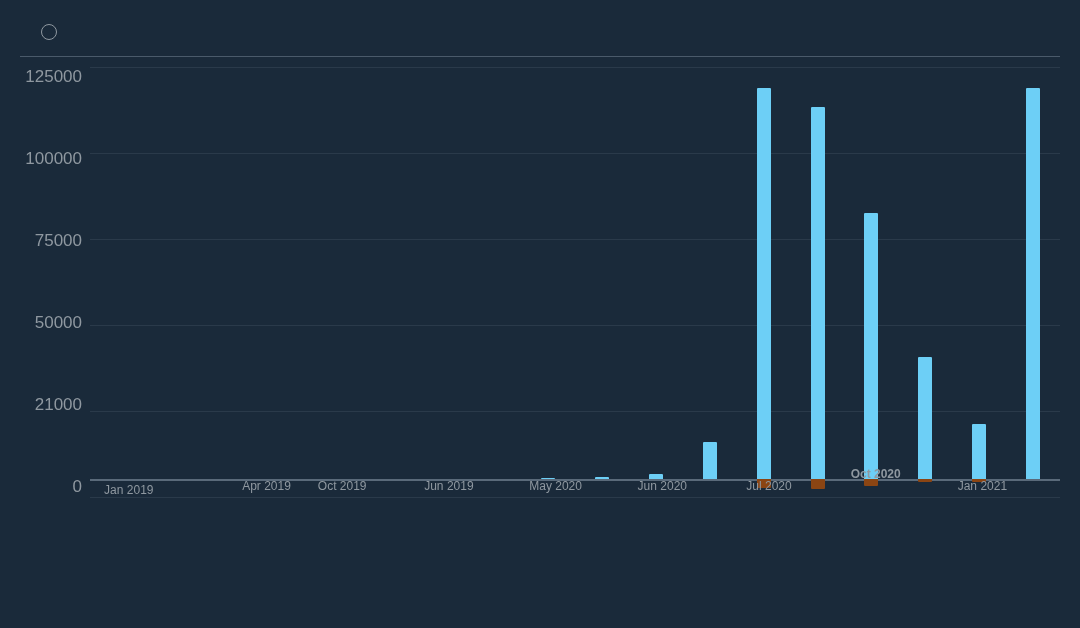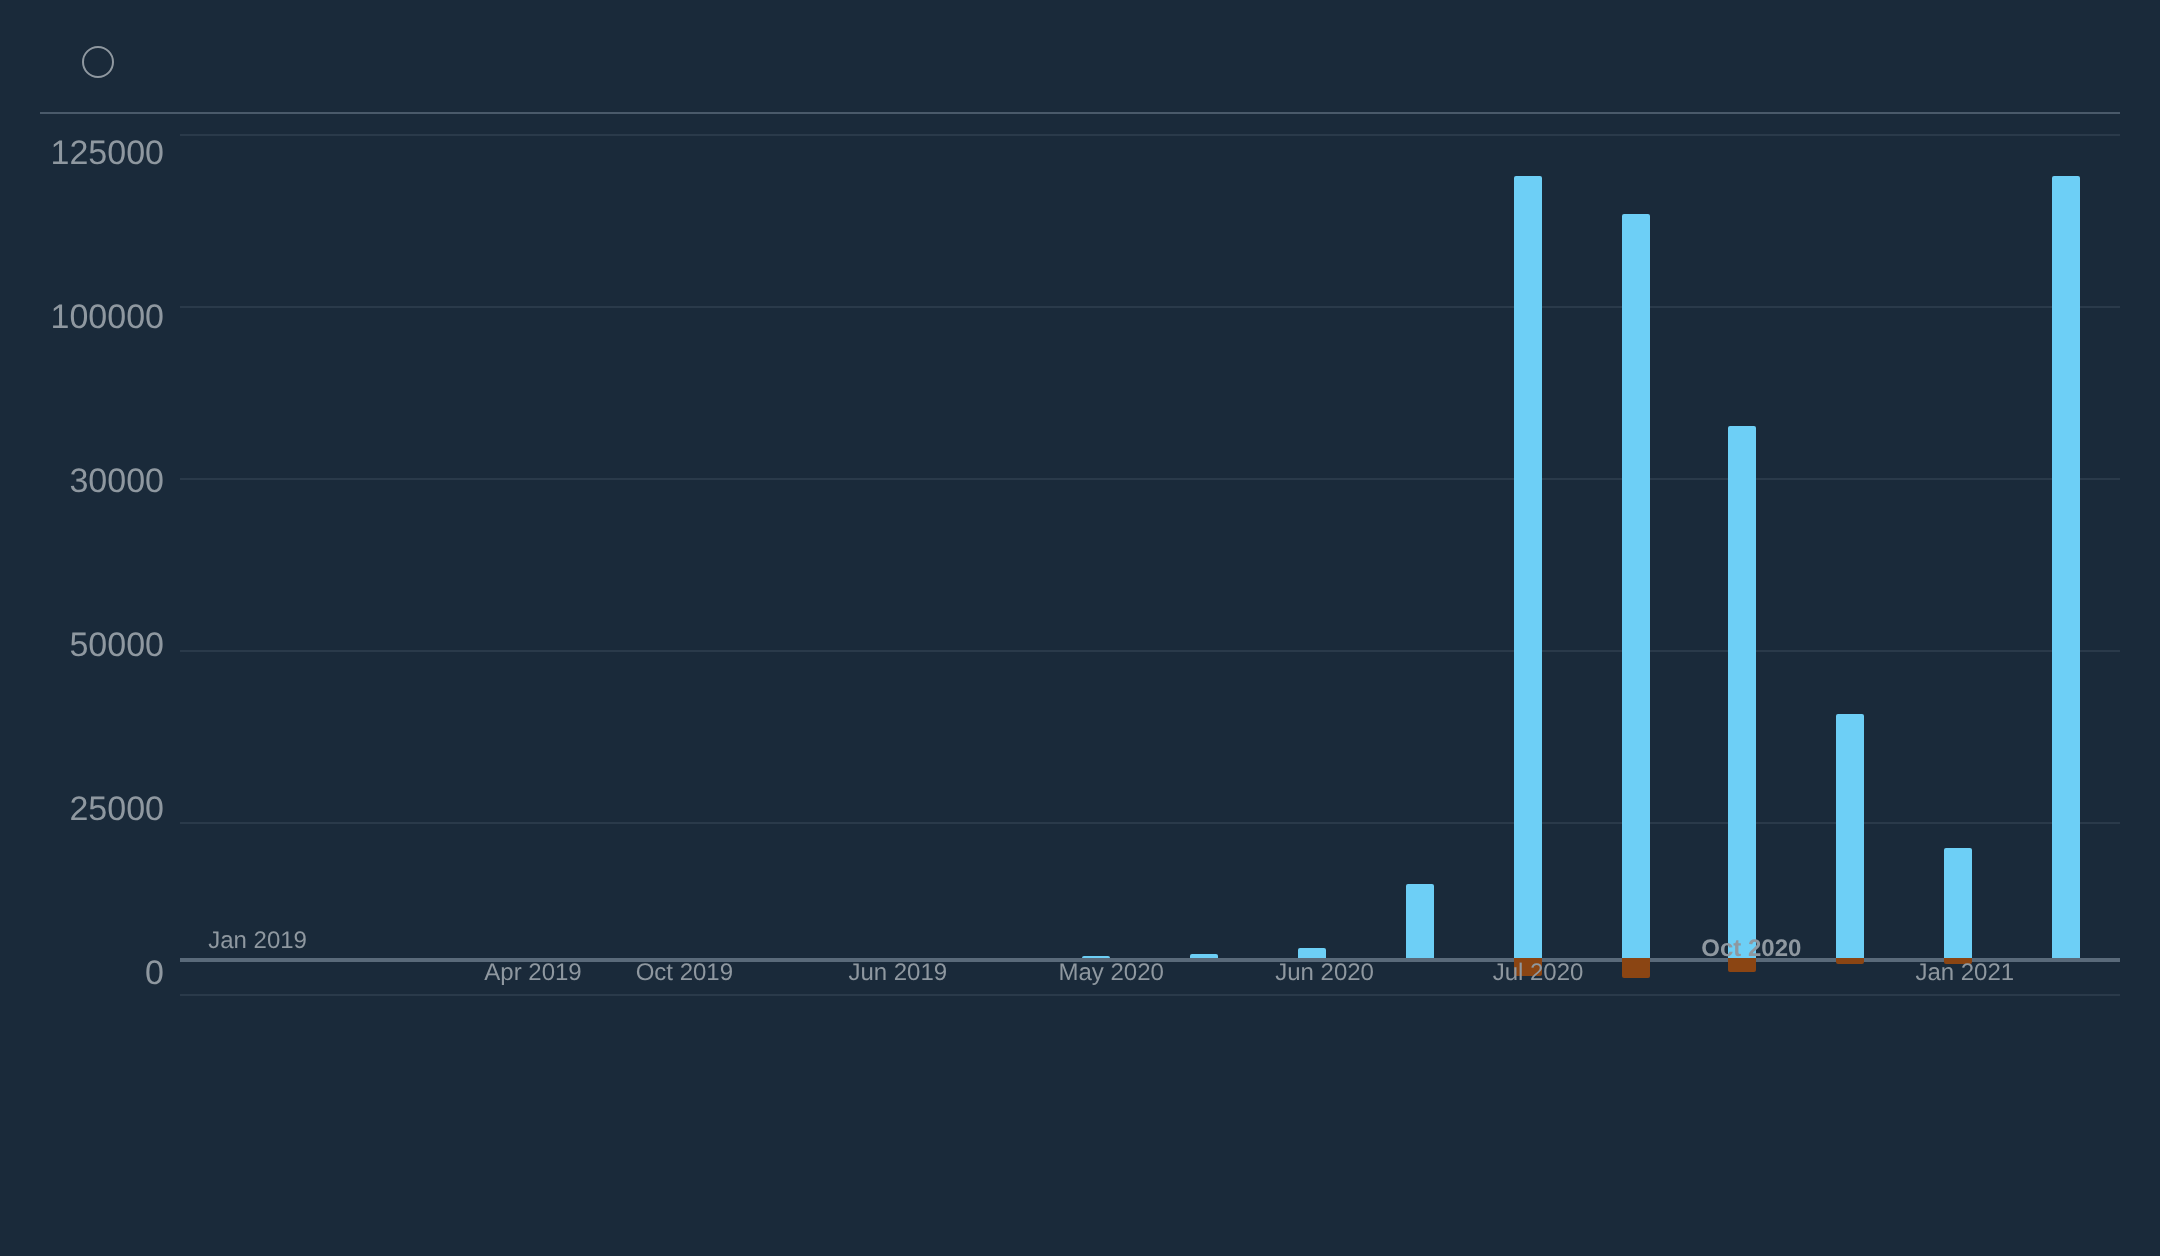--- a/index.html
+++ b/index.html
@@ -172,23 +172,23 @@
 </div>
 
 <hr class="divider">
 
 <div class="chart-area">
   <div class="chart-inner">
 
     <div class="y-axis">
       <span class="y-label">125000</span>
       <span class="y-label">100000</span>
-      <span class="y-label">30000</span>
+      <span class="y-label">75000</span>
       <span class="y-label">50000</span>
-      <span class="y-label">25000</span>
+      <span class="y-label">21000</span>
       <span class="y-label">0</span>
     </div>
 
     <div class="plot-area" id="plot-area">
 
       <div class="grid-lines" id="grid-lines">
           <div class="grid-line" style="top: 0%;"></div>
           <div class="grid-line" style="top: 20%;"></div>
           <div class="grid-line" style="top: 40%;"></div>
           <div class="grid-line" style="top: 60%;"></div>
@@ -238,21 +238,21 @@
           <div class="bar-group" style="position: relative; height: 100%; flex: 1 1 0%; display: flex; justify-content: center;">
             <div style="position: absolute; bottom: 4.25532%; height: 12.766%; width: 14px; background: rgb(109, 207, 246); border-radius: 1px 1px 0px 0px;"></div>
             <div style="position: absolute; bottom: 3.5461%; height: 0.70922%; width: 14px; background: rgb(139, 69, 19); border-radius: 0px 0px 1px 1px;"></div>
           </div>
           <div class="bar-group" style="position: relative; height: 100%; flex: 1 1 0%; display: flex; justify-content: center;">
             <div style="position: absolute; bottom: 4.25532%; height: 90.7801%; width: 14px; background: rgb(109, 207, 246); border-radius: 1px 1px 0px 0px;"></div>
           </div>
         </div>
 
       <div class="x-axis" id="x-axis">
-          <span class="x-label" style="left: 4%; bottom: 20px;">Jan 2019</span>
+          <span class="x-label" style="left: 4%; bottom: 0;">Jan 2019</span>
           <span class="x-label" style="left: 15%; bottom: 4px; margin-left: 31px;">Apr 2019</span>
           <span class="x-label" style="left: 26%; bottom: 4px;">Oct 2019</span>
           <span class="x-label" style="left: 37%; bottom: 4px;">Jun 2019</span>
           <span class="x-label" style="left: 48%; bottom: 4px;">May 2020</span>
           <span class="x-label" style="left: 59%; bottom: 4px;">Jun 2020</span>
           <span class="x-label" style="left: 70%; bottom: 4px;">Jul 2020</span>
           <span class="x-label" style="left: 81%; bottom: 16px; font-weight: bold;">Oct 2020</span>
           <span class="x-label" style="left: 92%; bottom: 4px;">Jan 2021</span>
         </div>
     </div>

